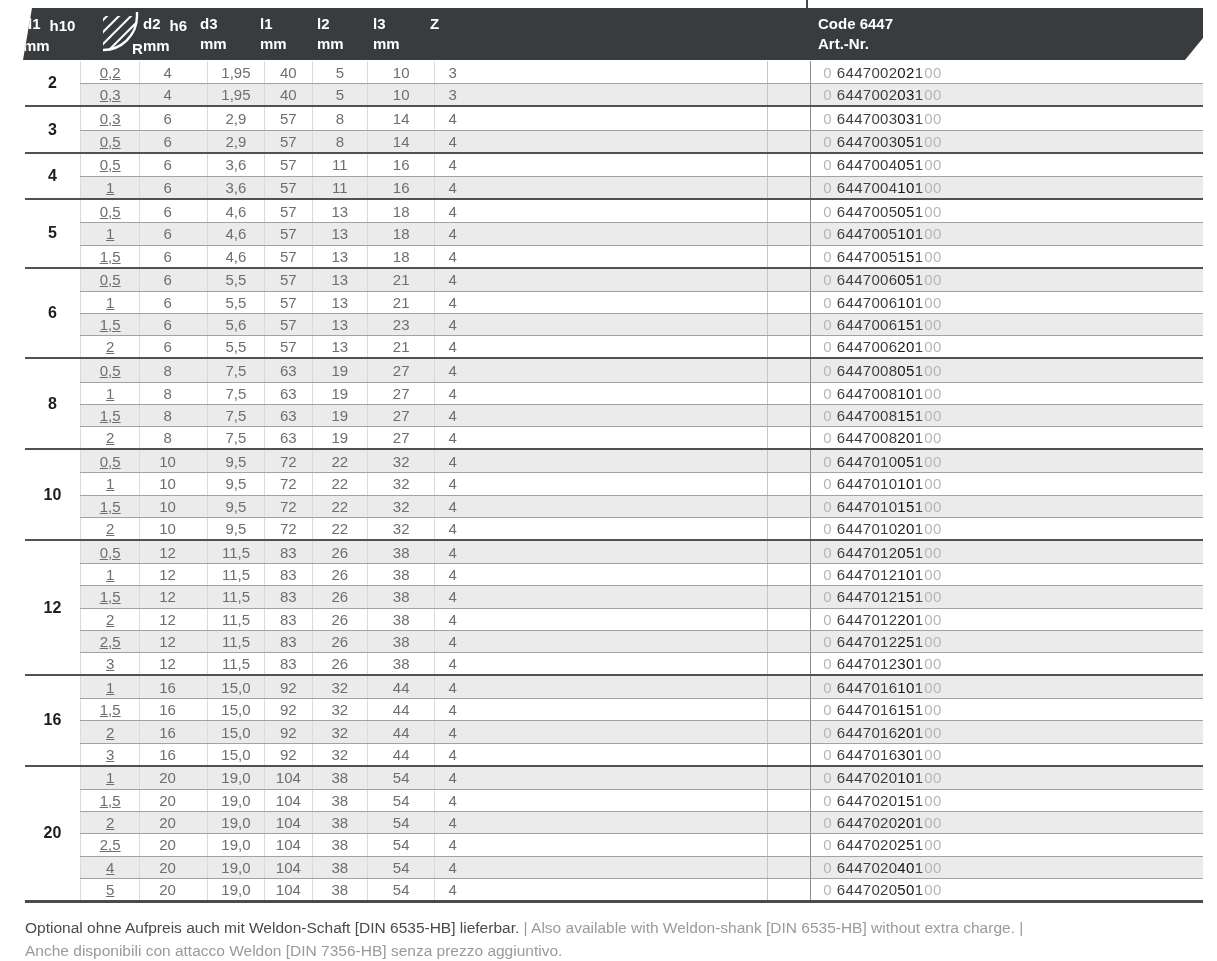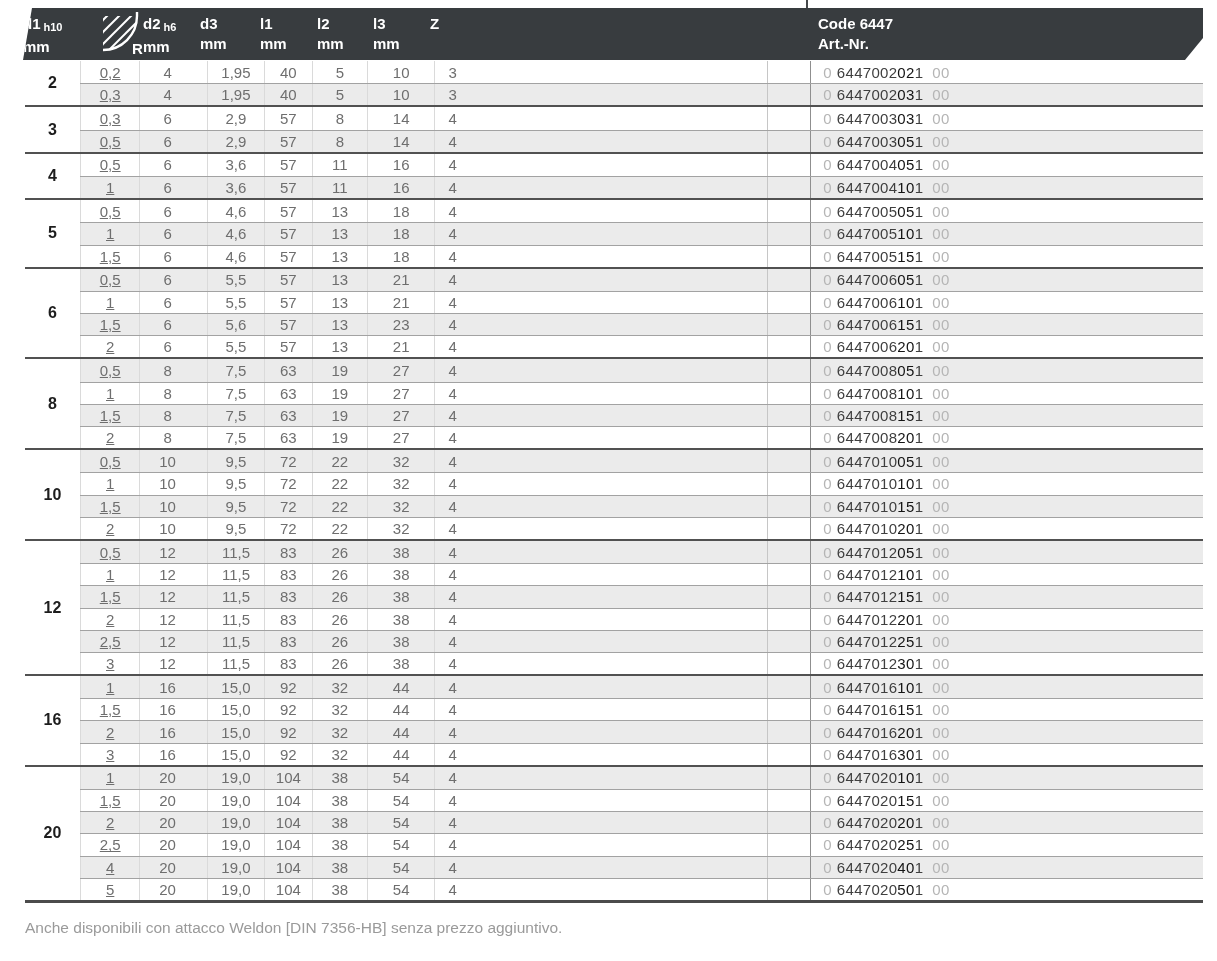--- a/index.html
+++ b/index.html
@@ -7,21 +7,21 @@
     position:relative; width:1217px; height:961px; overflow:hidden;
     background:#ffffff; font-family:"Liberation Sans", sans-serif;
   }
   
   #thead {
     position:absolute; left:10px; top:8px; width:1193px; height:52px;
     background:#383c3f; color:#fff;
     clip-path:polygon(22px 0, 100% 0, 100% 30px, calc(100% - 18px) 100%, 13px 100%);
   }
   .hcol { position:absolute; top:6px; font-size:15px; font-weight:bold; line-height:20px; white-space:nowrap; }
-  .hsub { font-size:11px; font-weight:bold; vertical-align:-2px; margin-left:3px;text-align:right; }
+  .hsub { font-size:15px; font-weight:bold; vertical-align:-2px; margin-left:9px;text-align:right; }
   #h-icon { position:absolute; left:86px; top:4px; width:50px; height:44px; }
   #tick-top { position:absolute; left:806px; top:0; width:2px; height:8px; background:#45484a; }
 
   
   #tbody { position:absolute; left:25px; top:61px; width:1178px; }
   .group { position:relative; border-top:2px solid #515151; }
   .group:first-child { border-top:none; }
   .d1rail {
     position:absolute; left:0; top:0; bottom:0; width:55px;
     display:flex; align-items:center; justify-content:center;
@@ -37,21 +37,21 @@
   }
   .c-r{width:60px;text-decoration:underline;} .c-d2{width:56px;} .c-d3{width:58px;margin-left:12px;} .c-l1{width:48px;}
   .c-l2{width:56px;} .c-l3{width:68px;} .c-z{width:36px;}
   .c-sp{width:300px; border-left:none;}
   .c-gap2{width:44px; border-left:1px solid #c6c6c6;}
   .c-code{width:397px; border-left:1px solid #8f8f8f; justify-content:flex-start; padding-left:12px; letter-spacing:0.3px;}
   .code-gray{ color:#b5b5b5; }
   .code-base{ color:#3f3f3f; }
   .code-bold{ color:#141414; font-weight:normal; }
   .code-gray.pre{ margin-right:5px; }
-  .code-gray.suf{ margin-left:9px; }
+  .code-gray.suf{ margin-left:1px; }
 
   #bottom-bar { position:absolute; left:25px; top:900px; width:1178px; height:3px; background:#4b4b4b; }
 
   
   #footer { position:absolute; left:25px; top:916px; width:1160px; font-size:15.5px; line-height:23px; }
   .f-dark { color:#4a4a4a; }
   .f-light { color:#9a9a9a; }
 </style>
 </head>
 <body>
@@ -800,16 +800,17 @@
             <span class="code-base">1</span>
             <span class="code-gray suf">00</span>
           </div>
         </div>
       </div>
     </div>
 
   <div id="bottom-bar"></div>
 
   <div id="footer">
+    <div><span class="f-dark">Optional ohne Aufpreis auch mit Weldon-Schaft [DIN 6535-HB] lieferbar.</span><span class="f-light"> | Also available with Weldon-shank [DIN 6535-HB] without extra charge. |</span></div>
     <div class="f-light">Anche disponibili con attacco Weldon [DIN 7356-HB] senza prezzo aggiuntivo.</div>
   </div>
 
 </div>
 
 </body></html>

